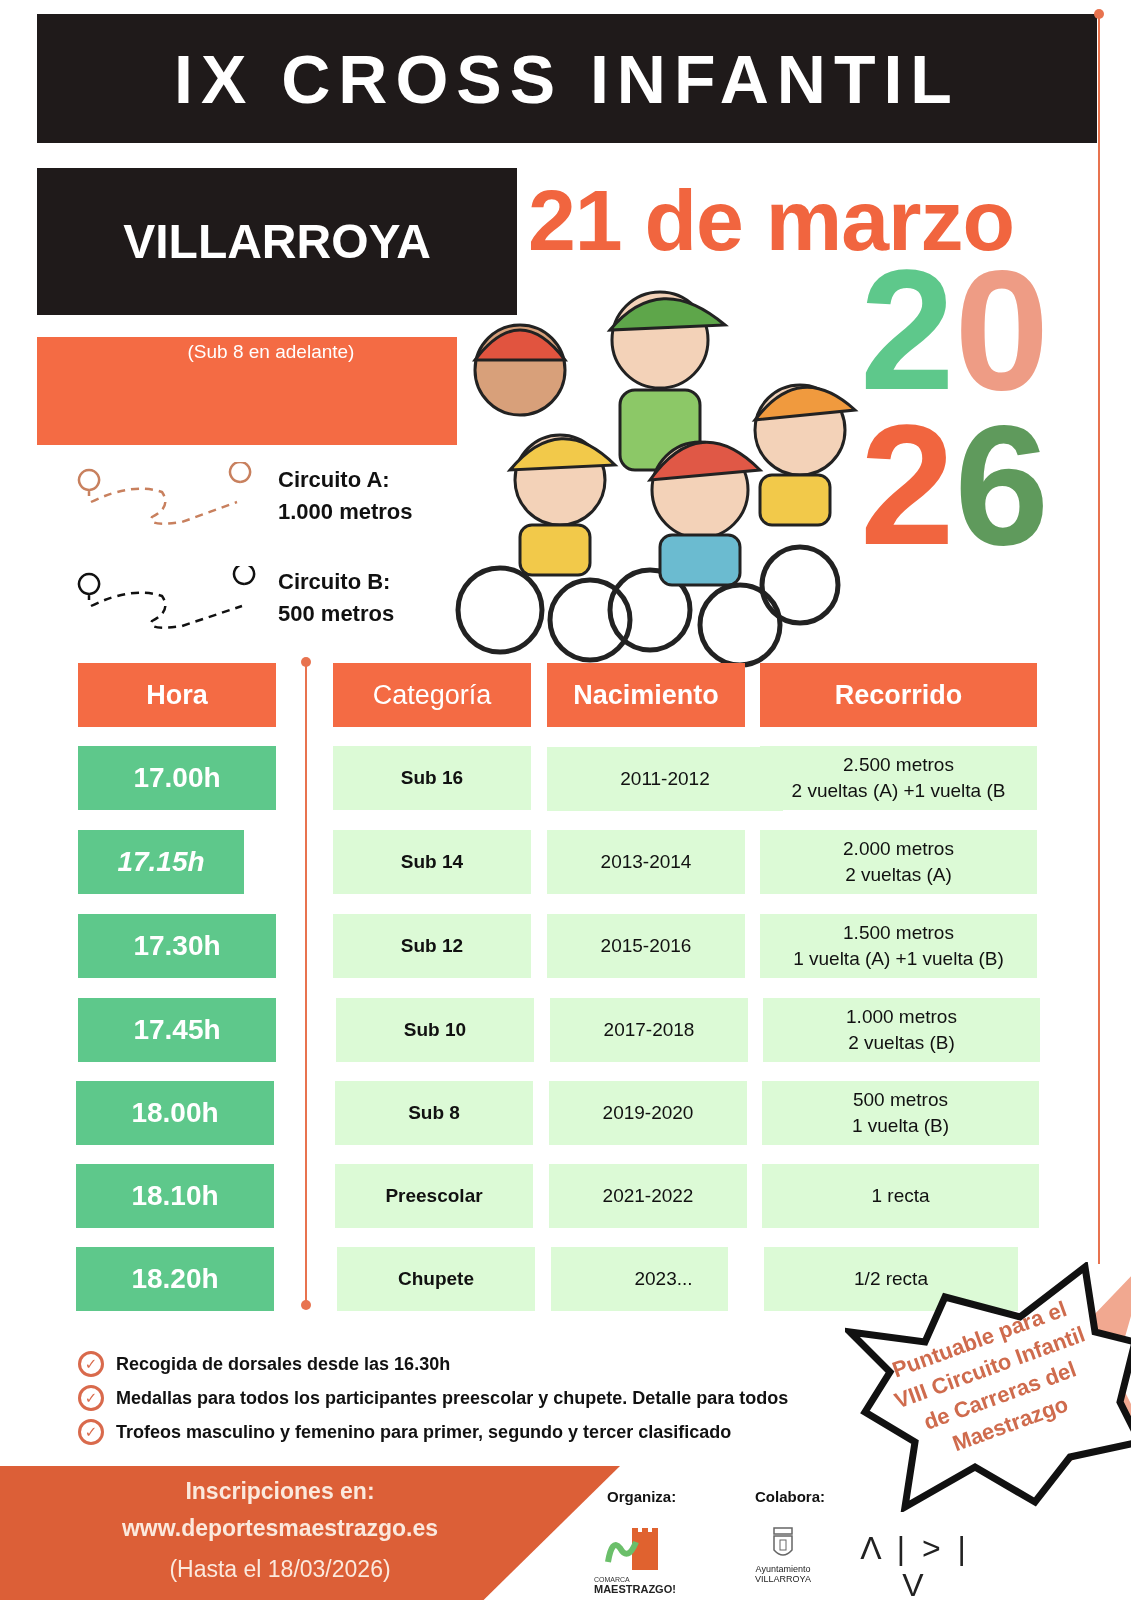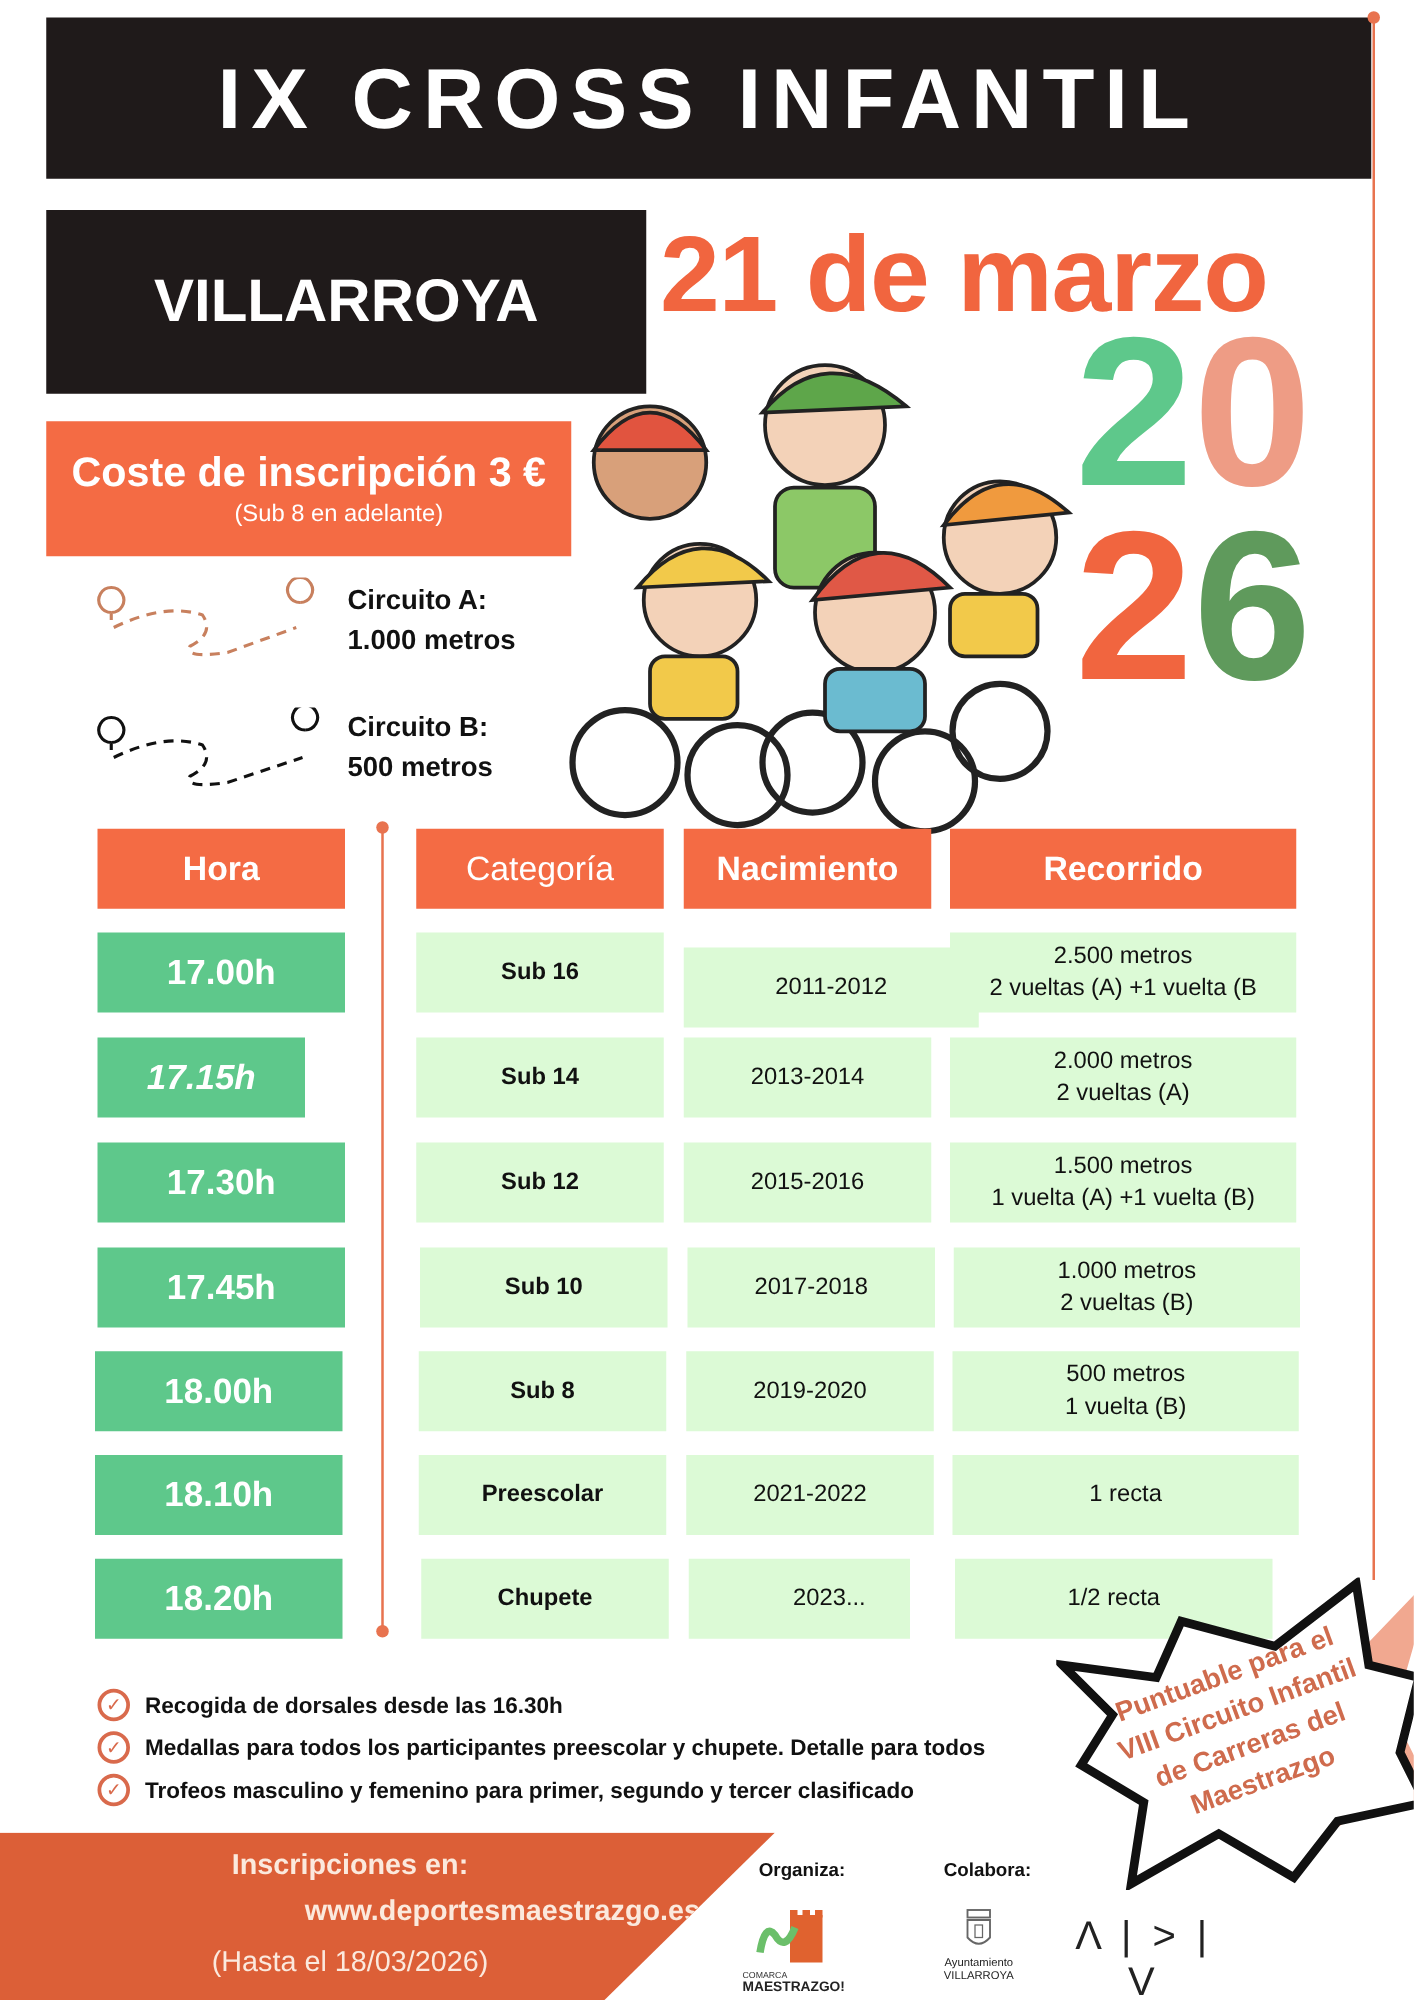--- a/index.html
+++ b/index.html
@@ -72,21 +72,20 @@
       <circle cx="260" cy="220" r="48" fill="#f3d2b8" stroke="#222" stroke-width="3"></circle>
       <path d="M210 210 Q260 140 320 200 Z" fill="#e05846" stroke="#222" stroke-width="3"></path>
       <rect x="220" y="265" width="80" height="50" rx="12" fill="#6bbbd0" stroke="#222" stroke-width="3"></rect>
       <rect x="80" y="255" width="70" height="50" rx="12" fill="#f2c94a" stroke="#222" stroke-width="3"></rect>
       <rect x="320" y="205" width="70" height="50" rx="12" fill="#f2c94a" stroke="#222" stroke-width="3"></rect>
     </g>
   </svg>
 </div>
 
 <div class="abs cost">
-  <div class="main">Coste de inscripción 3 €</div>
   <div class="sub">(Sub 8 en adelante)</div>
 </div>
 
 <div class="abs" style="left:72px;top:462px;width:190px;height:70px;">
   <svg width="190" height="70">
     <g stroke="#c8805e" stroke-width="2.5" fill="none">
       <path d="M17 28 a10 10 0 1 1 0.1 0 M17 28 L17 34"></path>
       <path d="M19 40 Q60 20 90 30 Q100 45 80 55 Q75 65 110 60 L165 40" stroke-dasharray="8 6"></path>
       <path d="M168 20 a10 10 0 1 1 0.1 0"></path>
     </g>
@@ -115,21 +114,21 @@
 <div class="abs dot" style="left:301px;top:1300px;"></div>
 
 <div class="abs th" style="left:78px;top:663px;width:198px;">Hora</div>
 <div class="abs th light" style="left:333px;top:663px;width:198px;">Categoría</div>
 <div class="abs th" style="left:547px;top:663px;width:198px;">Nacimiento</div>
 <div class="abs th" style="left:760px;top:663px;width:277px;">Recorrido</div>
 
 <div class="abs" style="left:0;top:746px;">
   <div class="abs hora" style="left:78px;top:0;width:198px;">17.00h</div>
   <div class="abs cell bold" style="left:333px;top:0;width:198px;">Sub 16</div>
-  <div class="abs cell" style="left:547px;top:12px;width:236px;text-align:center;">2011-2012</div>
+  <div class="abs cell" style="left:547px;top:1px;width:236px;text-align:center;">2011-2012</div>
   <div class="abs cell" style="left:760px;top:0;width:277px;">
     <span>2.500 metros</span>
     <span>2 vueltas (A) +1 vuelta (B</span>
   </div>
 </div>
 <div class="abs" style="left:0;top:830px;">
   <div class="abs hora" style="left:78px;top:0;width:166px;font-style:italic;">17.15h</div>
   <div class="abs cell bold" style="left:333px;top:0;width:198px;">Sub 14</div>
   <div class="abs cell" style="left:547px;top:0;width:198px;">2013-2014</div>
   <div class="abs cell" style="left:760px;top:0;width:277px;">
@@ -191,21 +190,21 @@
       <span>Medallas para todos los participantes preescolar y chupete. Detalle para todos</span>
     </div>
   <div class="note">
       <span class="check">✓</span>
       <span>Trofeos masculino y femenino para primer, segundo y tercer clasificado</span>
     </div>
 </div>
 
 <div class="abs insc">
   <div style="font-size:23px;font-weight:700;margin-top:12px;">Inscripciones en:</div>
-  <div style="font-size:23px;font-weight:700;margin-top:10px;text-align:right;">www.deportesmaestrazgo.es</div>
+  <div style="font-size:23px;font-weight:700;margin-top:10px;">www.deportesmaestrazgo.es</div>
   <div style="font-size:23px;margin-top:14px;">(Hasta el 18/03/2026)</div>
 </div>
 
 <div class="abs" style="left:845px;top:1262px;width:290px;height:250px;">
   <svg width="290" height="250" viewBox="0 0 290 250" style="position:absolute;left:0;top:0;">
     <polygon points="60,250 110,200 180,230 240,190 290,180 290,150 270,110 290,40 290,10" fill="#f1a890"></polygon>
     <polygon points="5,70 80,80 100,35 175,55 240,5 250,70 290,80 275,140 295,180 225,195 190,240 130,205 60,245 70,180 20,150 45,110" fill="#fff" stroke="#111" stroke-width="7" stroke-linejoin="miter"></polygon>
   </svg>
   <div class="abs star-text" style="left:30px;top:60px;width:240px;">
     <div>Puntuable para el</div>

